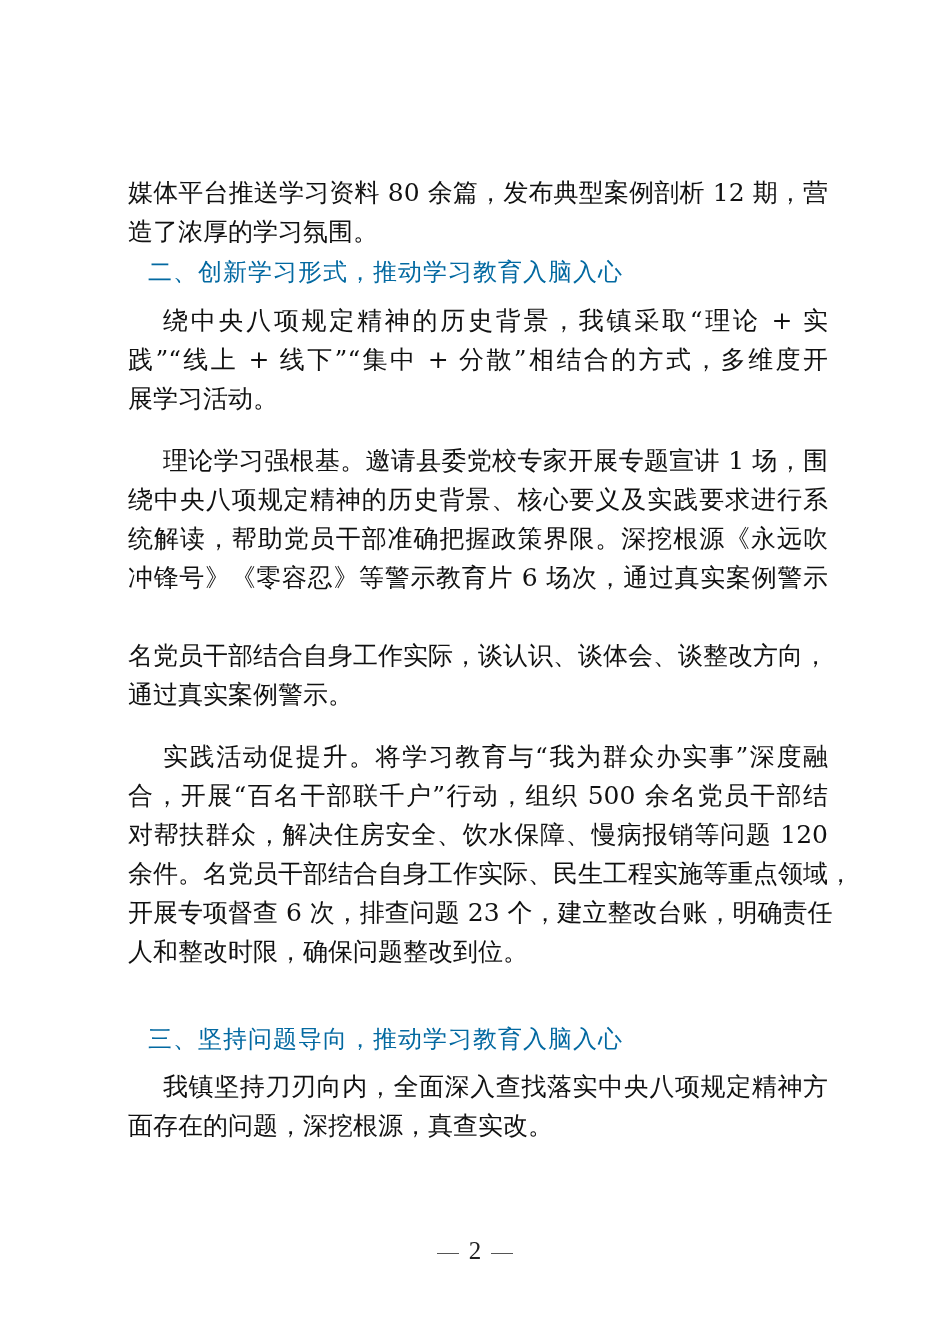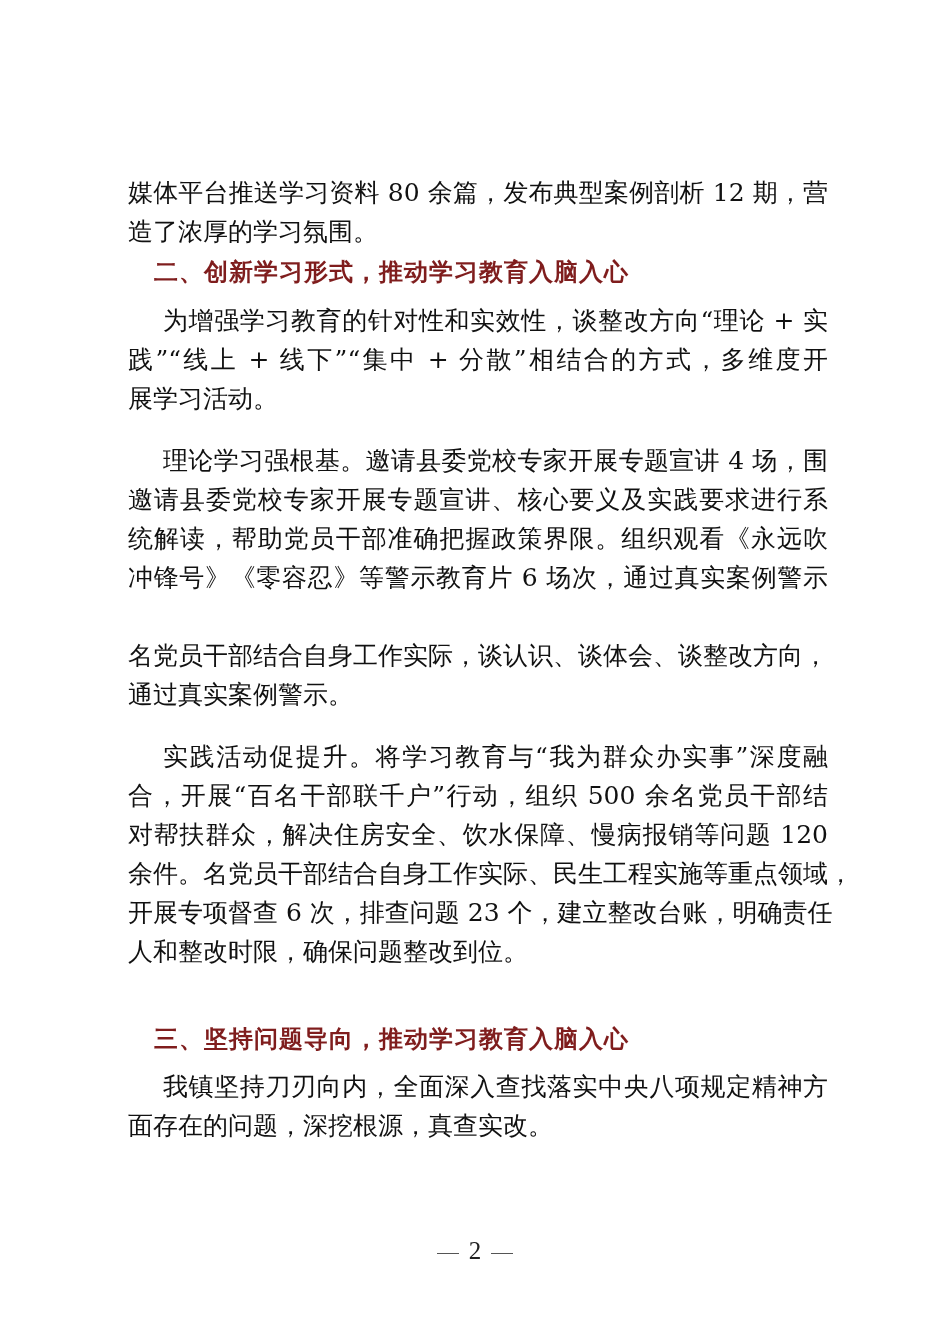--- a/index.html
+++ b/index.html
@@ -16,27 +16,27 @@
     color: #111;
     white-space: nowrap;
     text-align: justify;
     text-align-last: justify;
     letter-spacing: 0px;
   }
   .line.last { text-align-last: left; }
   .line.indent { left: 163px; width: 665px; }
   .heading {
     position: absolute;
-    left: 154px;
+    left: 148px;
     height: 34px;
     font-family: "DejaVu Sans", "Liberation Sans", sans-serif;
-    font-weight: bold;
+    font-weight: normal;
     font-size: 24px;
     line-height: 34px;
-    color: #7f1d1d;
+    color: #0369a1;
     white-space: nowrap;
     letter-spacing: 1px;
   }
   .footer {
     position: absolute;
     left: 0; width: 950px;
     top: 1237px;
     text-align: center;
     font-family: "Liberation Serif", "DejaVu Serif", serif;
     font-size: 25px;
@@ -46,27 +46,27 @@
 </style>
 </head>
 <body>
 
 <div class="page">
   <div class="line" style="top:176px">媒体平台推送学习资料 80 余篇，发布典型案例剖析 12 期，营</div>
   <div class="line last" style="top:215px">造了浓厚的学习氛围。</div>
 
   <div class="heading" style="top:255px">二、创新学习形式，推动学习教育入脑入心</div>
 
-  <div class="line indent" style="top:304px">为增强学习教育的针对性和实效性，谈整改方向“理论 + 实</div>
+  <div class="line indent" style="top:304px">绕中央八项规定精神的历史背景，我镇采取“理论 + 实</div>
   <div class="line" style="top:343px">践”“线上 + 线下”“集中 + 分散”相结合的方式，多维度开</div>
   <div class="line last" style="top:382px">展学习活动。</div>
 
-  <div class="line indent" style="top:444px">理论学习强根基。邀请县委党校专家开展专题宣讲 4 场，围</div>
-  <div class="line" style="top:483px">邀请县委党校专家开展专题宣讲、核心要义及实践要求进行系</div>
-  <div class="line" style="top:522px">统解读，帮助党员干部准确把握政策界限。组织观看《永远吹</div>
+  <div class="line indent" style="top:444px">理论学习强根基。邀请县委党校专家开展专题宣讲 1 场，围</div>
+  <div class="line" style="top:483px">绕中央八项规定精神的历史背景、核心要义及实践要求进行系</div>
+  <div class="line" style="top:522px">统解读，帮助党员干部准确把握政策界限。深挖根源《永远吹</div>
   <div class="line" style="top:561px">冲锋号》《零容忍》等警示教育片 6 场次，通过真实案例警示</div>
   <div class="line" style="top:639px">名党员干部结合自身工作实际，谈认识、谈体会、谈整改方向，</div>
   <div class="line last" style="top:678px">通过真实案例警示。</div>
 
   <div class="line indent" style="top:740px">实践活动促提升。将学习教育与“我为群众办实事”深度融</div>
   <div class="line" style="top:779px">合，开展“百名干部联千户”行动，组织 500 余名党员干部结</div>
   <div class="line" style="top:818px">对帮扶群众，解决住房安全、饮水保障、慢病报销等问题 120</div>
   <div class="line" style="top:857px">余件。名党员干部结合自身工作实际、民生工程实施等重点领域，</div>
   <div class="line" style="top:896px">开展专项督查 6 次，排查问题 23 个，建立整改台账，明确责任</div>
   <div class="line last" style="top:935px">人和整改时限，确保问题整改到位。</div>

